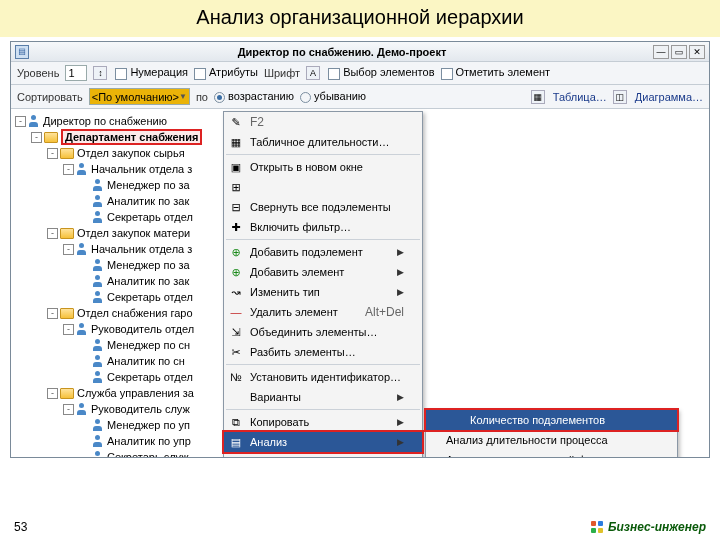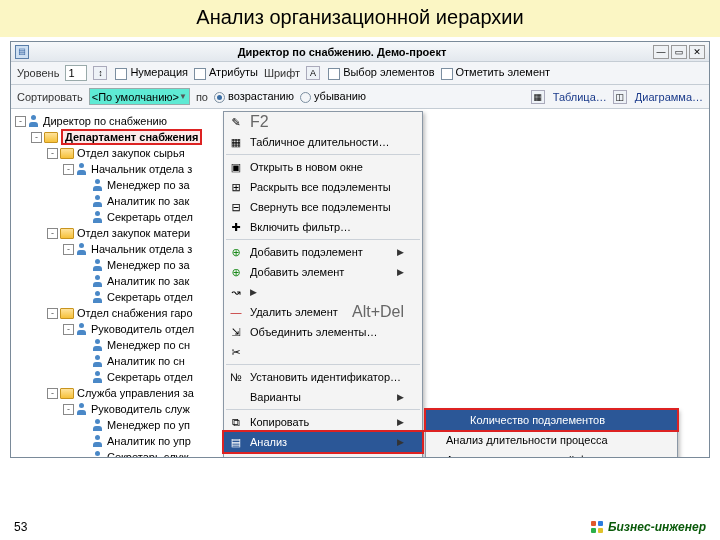--- a/index.html
+++ b/index.html
@@ -10,38 +10,38 @@
   .titlebar { background: linear-gradient(#f6f8fa,#e3e8ee); height: 20px; display: flex; align-items: center; padding: 0 4px; border-bottom: 1px solid #c4ccd4; }
   .titlebar .icon-box { width: 14px; height: 14px; border: 1px solid #5a7ea8; background: #cfe0f2; margin-right: 4px; display:flex;align-items:center;justify-content:center;font-size:8px;color:#2a5a9a;}
   .titlebar-text { flex: 1; text-align: center; font-weight: bold; font-size: 11px; }
   .win-btn { width: 16px; height: 14px; border: 1px solid #999; background: #eef1f4; margin-left: 2px; text-align: center; line-height: 12px; font-size: 9px; cursor: pointer;}
   .toolbar { background: #f3f5f8; border-bottom: 1px solid #c4ccd4; padding: 3px 6px; display: flex; align-items: center; gap: 6px; font-size: 11px; flex-wrap: wrap;}
   .toolbar .lbl { color: #333; }
   .toolbar input[type=text] { width: 22px; height: 16px; border: 1px solid #9aa; font-size: 11px; padding: 0 2px;}
   .chk { width: 12px; height: 12px; border: 1px solid #7b8ea0; background: #fff; display: inline-block; vertical-align: middle; margin-right: 3px;}
   .rad { width: 11px; height: 11px; border: 1px solid #7b8ea0; border-radius: 50%; display: inline-block; vertical-align: middle; margin-right: 3px; position:relative;}
   .rad.sel::after { content:""; width:5px;height:5px;background:#3b6ea5;border-radius:50%;position:absolute;top:2px;left:2px;}
-  .combo { border:1px solid #9aa; height:17px; display:inline-flex;align-items:center;padding:0 2px; background:#5eead4; min-width:100px;}
+  .combo { border:1px solid #9aa; height:17px; display:inline-flex;align-items:center;padding:0 2px; background:#eab308; min-width:100px;}
   .combo .arr { margin-left:auto; font-size:8px; color:#555;}
   .linkbtn { color:#1a3a8a; cursor:pointer; }
   .tree-area { background:#fff; height:348px; position:relative; overflow:hidden; padding:4px 0 0 4px;}
   .tree-row { display:flex; align-items:center; height:16px; font-size:11px; white-space:nowrap;}
   .tree-row .exp { width:11px;height:11px;border:1px solid #888;display:flex;align-items:center;justify-content:center;font-size:9px;color:#555;background:#fff;margin-right:2px;cursor:pointer;}
   .tree-row .spacer { display:inline-block; }
   .folder-ico { width:14px;height:11px;background:linear-gradient(#ffe39b,#f6c13a);border:1px solid #c8941e;border-radius:1px;margin-right:3px;}
   .person-ico { width:12px;height:12px;margin-right:3px;position:relative;}
   .person-ico::before { content:"";position:absolute;top:0;left:3px;width:5px;height:5px;background:#4a88c7;border-radius:50%;}
   .person-ico::after { content:"";position:absolute;bottom:0;left:1px;width:9px;height:5px;background:#4a88c7;border-radius:3px 3px 0 0;}
   .sel-node { border:2px solid #d22; background:#fdeaea; padding:0 2px; display:inline-block; font-weight:bold;}
   
   .ctx { position:absolute; background:#f4f4f4; border:1px solid #8a97a5; box-shadow:2px 2px 4px rgba(0,0,0,.25); font-size:11px; min-width:200px; z-index:10;}
   .ctx .row { display:flex;align-items:center;height:20px;padding:0 18px 0 4px;cursor:pointer;}
   .ctx .row .ico { width:16px;height:16px;margin-right:6px;display:flex;align-items:center;justify-content:center;font-size:11px;}
   .ctx .row .txt { flex:1;}
-  .ctx .row .sc { color:#666;font-size:16px;}
+  .ctx .row .sc { color:#666;font-size:12px;}
   .ctx .row .sub-arr { font-size:9px;color:#333;}
   .ctx .sep { height:1px;background:#cbd1d8;margin:2px 2px;}
   .hl-blue { background:#2b5797;color:#fff;}
   .hl-blue .sub-arr,.hl-blue .sc{color:#fff;}
   .submenu { position:absolute; background:#f4f4f4; border:1px solid #8a97a5; box-shadow:2px 2px 4px rgba(0,0,0,.25); font-size:11px; min-width:215px;z-index:11;}
   .submenu .srow { height:20px;display:flex;align-items:center;padding:0 8px 0 20px; cursor:pointer;}
   .footer { position:absolute; bottom:6px; left:0; right:0; display:flex; align-items:center; padding:0 14px; font-size:12px;}
   .footer .pg { flex:1; color:#000;}
   .brand { color:#0a5a0a; font-style:italic; font-weight:bold; display:flex;align-items:center;}
   .brand-ico { width:14px;height:14px;margin-right:4px;display:flex;flex-wrap:wrap;}
@@ -234,21 +234,20 @@
             <span class="ico">▦</span>
             <span class="txt">Табличное длительности…</span>
           </div>
           <div class="sep"></div>
           <div class="row">
             <span class="ico">▣</span>
             <span class="txt">Открыть в новом окне</span>
           </div>
           <div class="row">
             <span class="ico">⊞</span>
-            <span class="txt">Раскрыть все подэлементы</span>
           </div>
           <div class="row">
             <span class="ico">⊟</span>
             <span class="txt">Свернуть все подэлементы</span>
           </div>
           <div class="row">
             <span class="ico">✚</span>
             <span class="txt">Включить фильтр…</span>
           </div>
           <div class="sep"></div>
@@ -257,33 +256,35 @@
             <span class="txt">Добавить подэлемент</span>
             <span class="sub-arr">▶</span>
           </div>
           <div class="row">
             <span class="ico" style="color: rgb(26, 138, 26);">⊕</span>
             <span class="txt">Добавить элемент</span>
             <span class="sub-arr">▶</span>
           </div>
           <div class="row">
             <span class="ico">↝</span>
+            <span class="txt">Изменить тип</span>
             <span class="sub-arr">▶</span>
           </div>
           <div class="row">
             <span class="ico" style="color: rgb(192, 32, 32);">—</span>
             <span class="txt">Удалить элемент</span>
             <span class="sc">Alt+Del</span>
           </div>
           <div class="row">
             <span class="ico">⇲</span>
             <span class="txt">Объединить элементы…</span>
           </div>
           <div class="row">
             <span class="ico">✂</span>
+            <span class="txt">Разбить элементы…</span>
           </div>
           <div class="sep"></div>
           <div class="row">
             <span class="ico">№</span>
             <span class="txt">Установить идентификатор…</span>
           </div>
           <div class="row">
             <span class="ico"></span>
             <span class="txt">Варианты</span>
             <span class="sub-arr">▶</span>

